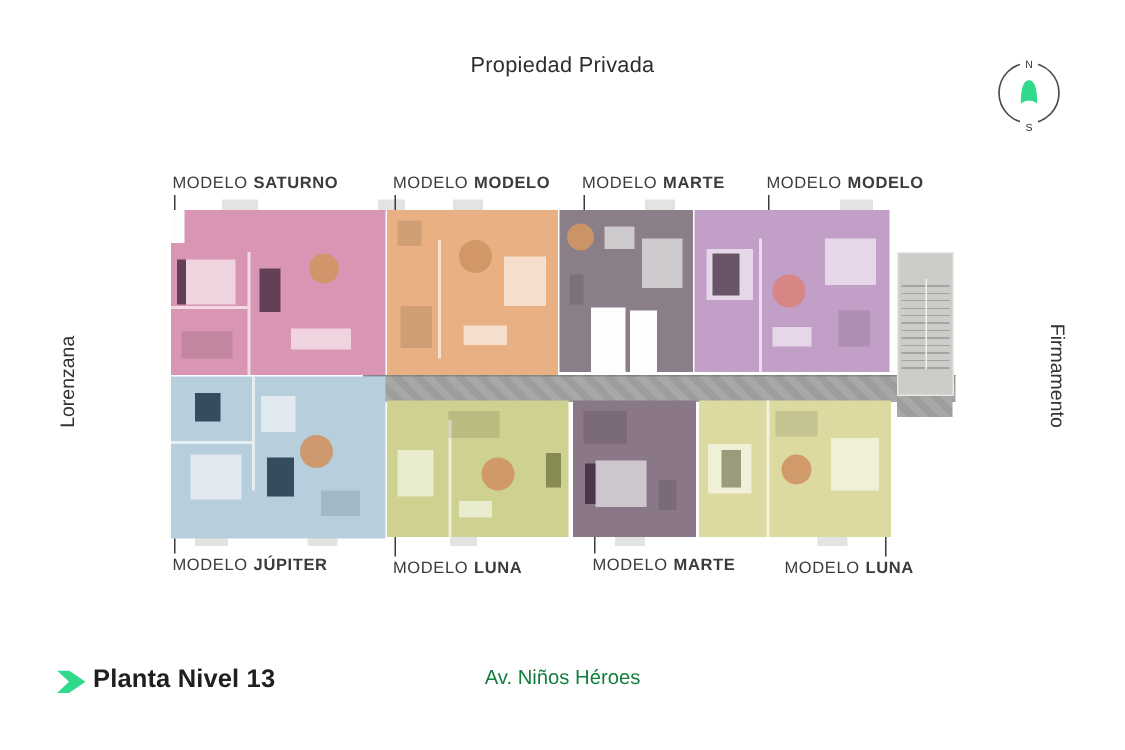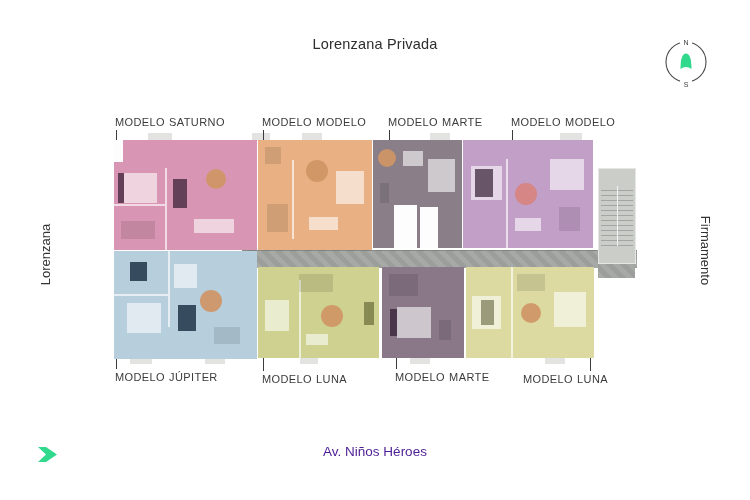--- a/index.html
+++ b/index.html
@@ -5,34 +5,34 @@
   html,body{margin:0;padding:0;background:#ffffff;}
   #canvas{position:relative;width:750px;height:500px;background:#ffffff;overflow:hidden;
           font-family:"Liberation Sans", sans-serif;color:#333;}
   .abs{position:absolute;}
 
   
   .top-label{left:0;top:36px;width:750px;text-align:center;font-size:14.5px;color:#2e2e2e;letter-spacing:.2px;}
   .street-v{width:140px;text-align:center;font-size:13px;color:#333;}
   #street-left{left:-25px;top:247px;transform:rotate(-90deg);}
   #street-right{left:635px;top:243px;transform:rotate(90deg);}
-  .bottom-street{left:0;top:444px;width:750px;text-align:center;font-size:13.5px;color:#4c1d95;}
+  .bottom-street{left:0;top:444px;width:750px;text-align:center;font-size:13.5px;color:#15803d;}
 
   
   .logo-text{left:62px;top:443px;font-size:17px;font-weight:600;color:#1f1f1f;letter-spacing:.1px;}
   .logo-icon{left:38px;top:447px;width:19px;height:15px;}
 
   
   .compass{left:658px;top:34px;width:56px;height:56px;}
   .compass text{font-size:7px;fill:#3a3a3a;font-family:"Liberation Sans",sans-serif;}
 
   
   .unit-label{font-size:11px;color:#3b3b3b;letter-spacing:.4px;white-space:nowrap;}
   .unit-label .pfx{font-weight:400;margin-right:4px;}
-  .unit-label .nm{font-weight:400;}
+  .unit-label .nm{font-weight:700;}
 
   
   .leader{width:1px;background:#3b3b3b;}
   .dot{width:3px;height:3px;background:#3b3b3b;}
 
   
   .unit{z-index:2;box-sizing:border-box;}
   .unit .f{position:absolute;}
   .f-light{background:rgba(255,255,255,.58);}
   .f-dark{background:rgba(44,23,44,.68);}
@@ -49,21 +49,21 @@
   .treads{position:absolute;left:2px;top:17px;width:32px;height:60px;
     background-image:repeating-linear-gradient(to bottom,transparent 0 4px,rgba(60,60,60,.28) 4px 5px);}
   .treads:before{content:"";position:absolute;left:50%;top:0;width:1px;height:100%;background:#f2f2f0;}
   .bump{z-index:0;background:#e3e3e1;height:8px;}
 </style>
 </head>
 <body>
 
 <div id="canvas">
 
-  <div class="abs top-label">Lorenzana Privada</div>
+  <div class="abs top-label">Propiedad Privada</div>
   <div class="abs street-v" id="street-left">Lorenzana</div>
   <div class="abs street-v" id="street-right">Firmamento</div>
   <div class="abs bottom-street">Av. Niños Héroes</div>
 
   <svg class="abs compass" viewBox="-28 -28 56 56">
     <circle cx="0" cy="0" r="20" fill="none" stroke="#4a4a4a" stroke-width="1.1"></circle>
     <rect x="-6" y="-26" width="12" height="10" fill="#ffffff"></rect>
     <rect x="-6" y="16" width="12" height="10" fill="#ffffff"></rect>
     <text x="0" y="-17" text-anchor="middle">N</text>
     <text x="0" y="25" text-anchor="middle">S</text>
@@ -207,14 +207,15 @@
 
   <div class="abs unit-label" style="left:523px;top:373px;">
     <span class="pfx">MODELO</span><span class="nm">LUNA</span>
   </div>
   <div class="abs leader" style="left:590px;top:339px;height:32px;"></div>
   <div class="abs dot" style="left:589px;top:339px;"></div>
 
   <svg class="abs logo-icon" viewBox="0 0 19 15">
     <polygon points="0,0 8,0 19,7.5 8,15 0,15 8,7.5" fill="#31d98c"></polygon>
   </svg>
+  <div class="abs logo-text">Planta Nivel 13</div>
 
 </div>
 
 </body></html>

